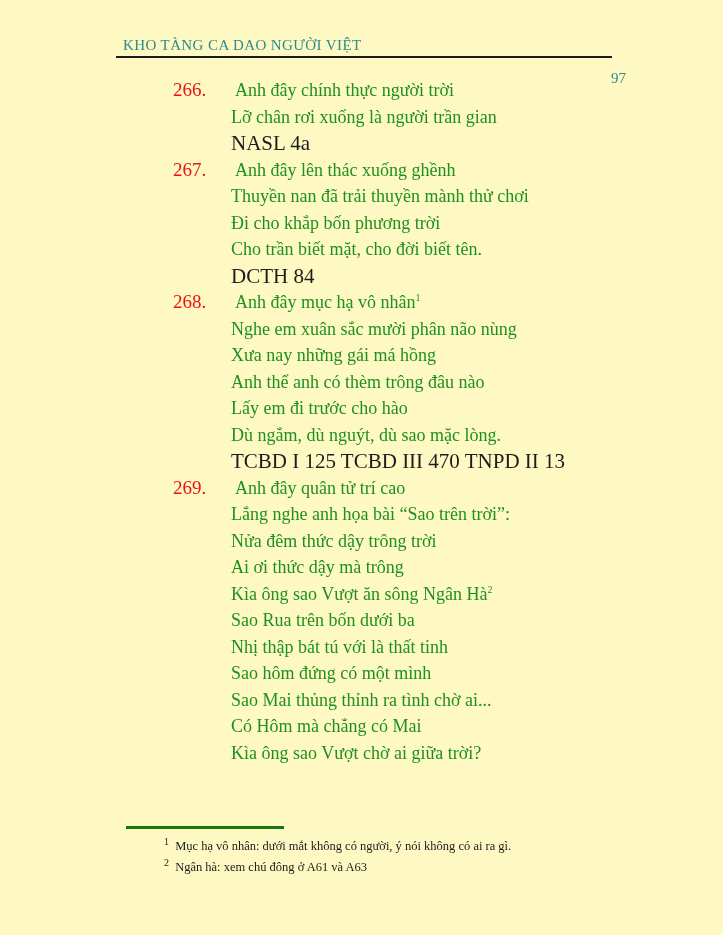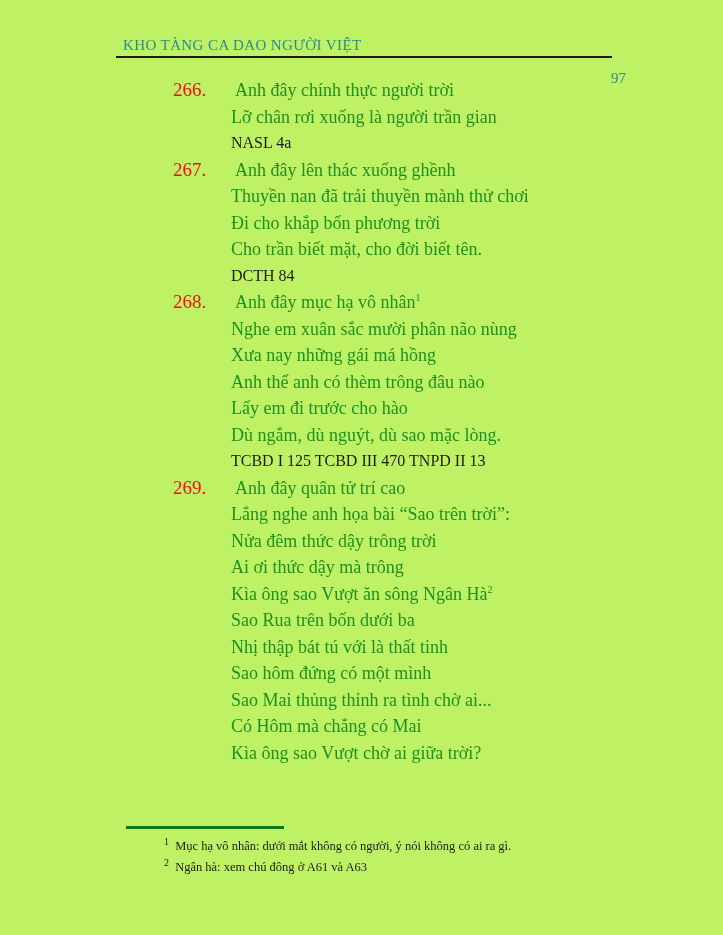--- a/index.html
+++ b/index.html
@@ -5,21 +5,21 @@
   html, body {
     margin: 0;
     padding: 0;
     background: #ffffff;
     font-family: "Liberation Serif", serif;
   }
   .page {
     position: relative;
     width: 723px;
     height: 935px;
-    background: #bef264;
+    background: #fef9c3;
     overflow: hidden;
   }
   
   .running-title {
     position: absolute;
     left: 123px;
     top: 37px;
     font-size: 15px;
     letter-spacing: 0.4px;
     color: #2d8a8d;
@@ -64,21 +64,21 @@
     white-space: nowrap;
   }
   .verse-line.first { padding-left: 4px; }
   .verse-line sup, .fn-marker {
     font-size: 10px;
     line-height: 0;
     vertical-align: super;
   }
   .source-citation {
     color: #1c1c1c;
-    font-size: 16px;
+    font-size: 21px;
     line-height: 26.5px;
     white-space: nowrap;
   }
   
   .footnote-rule {
     position: absolute;
     left: 126px;
     top: 826px;
     width: 158px;
     height: 3px;

